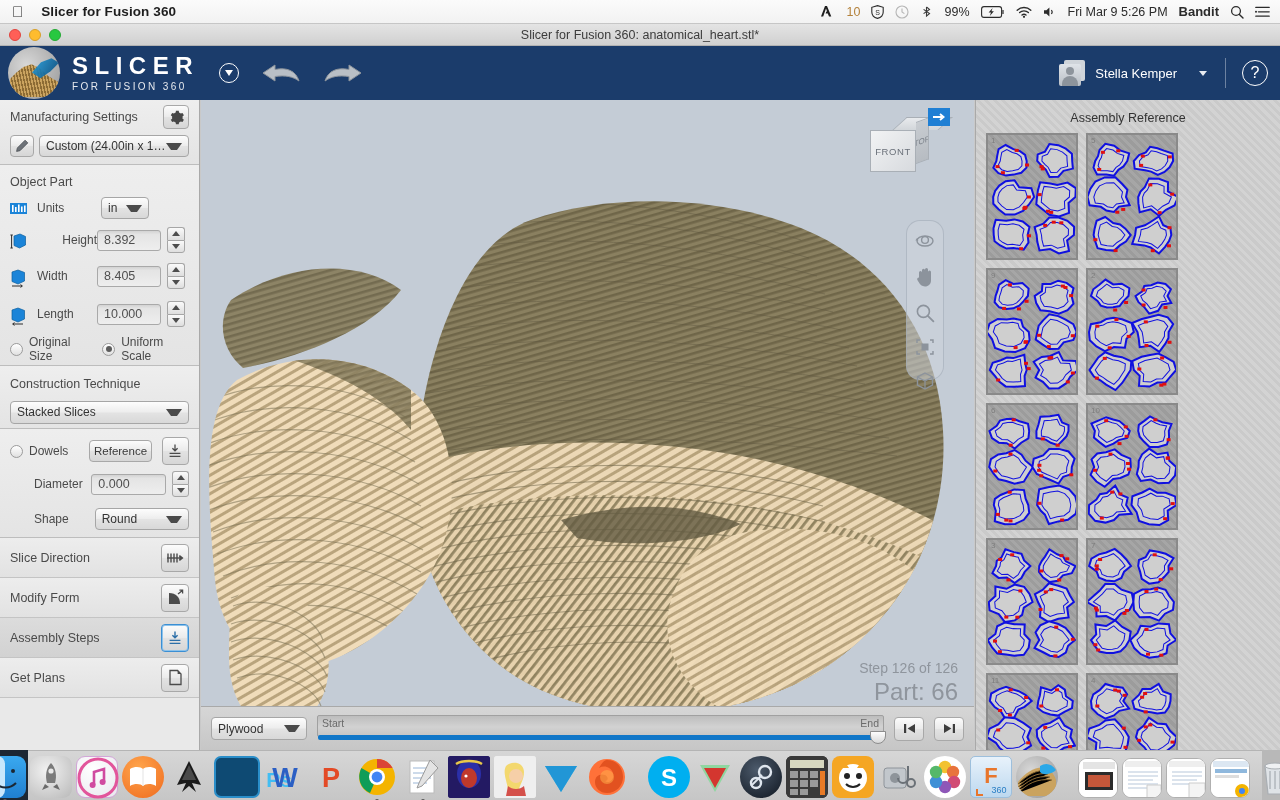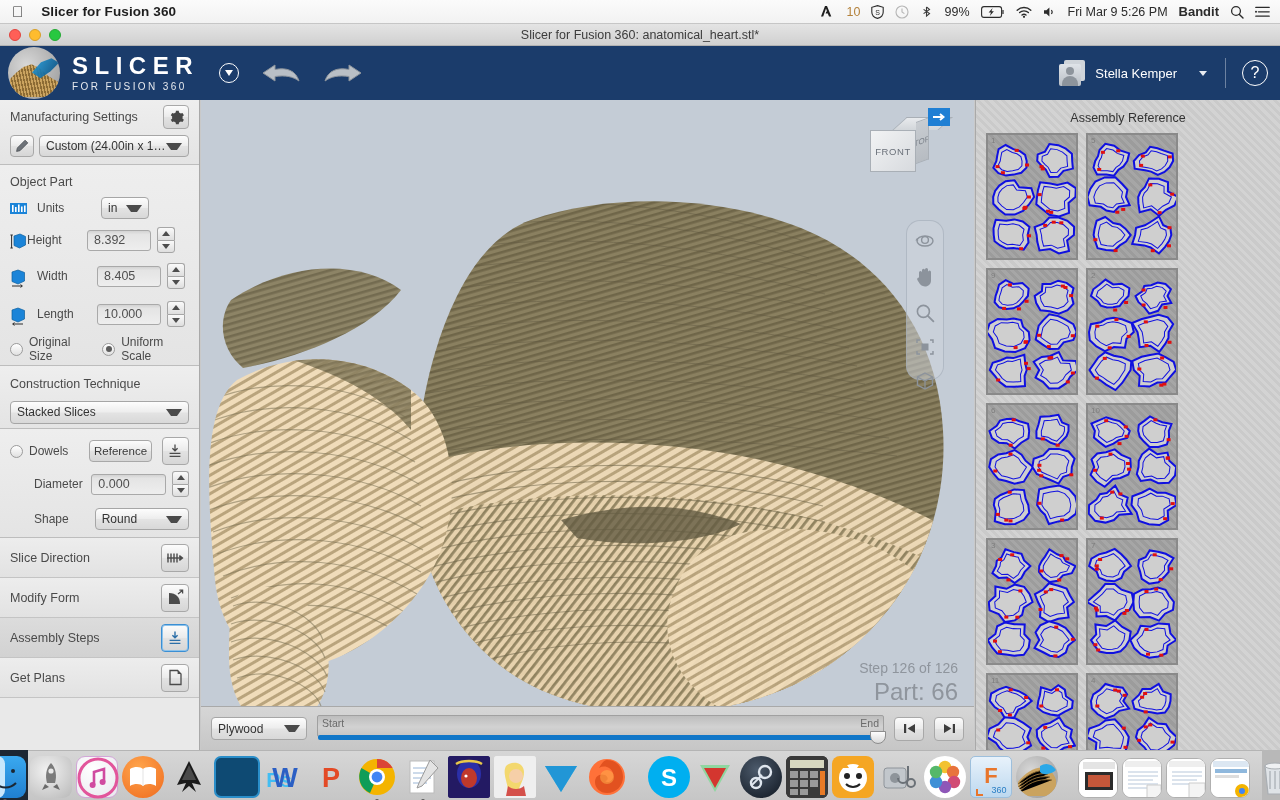--- a/index.html
+++ b/index.html
@@ -436,21 +436,21 @@
           </span>
         </div>
 
         <div class="sb-row" style="height:34px;">
           <span class="icon-swatch">
             <svg width="17" height="17" viewBox="0 0 17 17">
                 <path d="M4 3 L10 1 L15.5 3.5 L15.5 12 L9.5 15 L4 12.5 Z" fill="#1b84d8" stroke="#0d5f9e" stroke-width=".7"></path>
                 <path d="M1.6 2 V15 M0.4 2 H2.8 M0.4 15 H2.8" stroke="#2c2c2c" stroke-width="1"></path>
               </svg>
           </span>
-          <span class="lbl" style="margin-left:0; width:60px;">Height</span>
+          <span class="lbl" style="margin-left:10px; width:60px;text-align:right;">Height</span>
           <span class="field">8.392</span>
           <span class="spin">
             <span class="s up">
                 <i class="tri-u"></i>
               </span>
             <span class="s dn">
                 <i class="tri-d"></i>
               </span>
           </span>
         </div>

